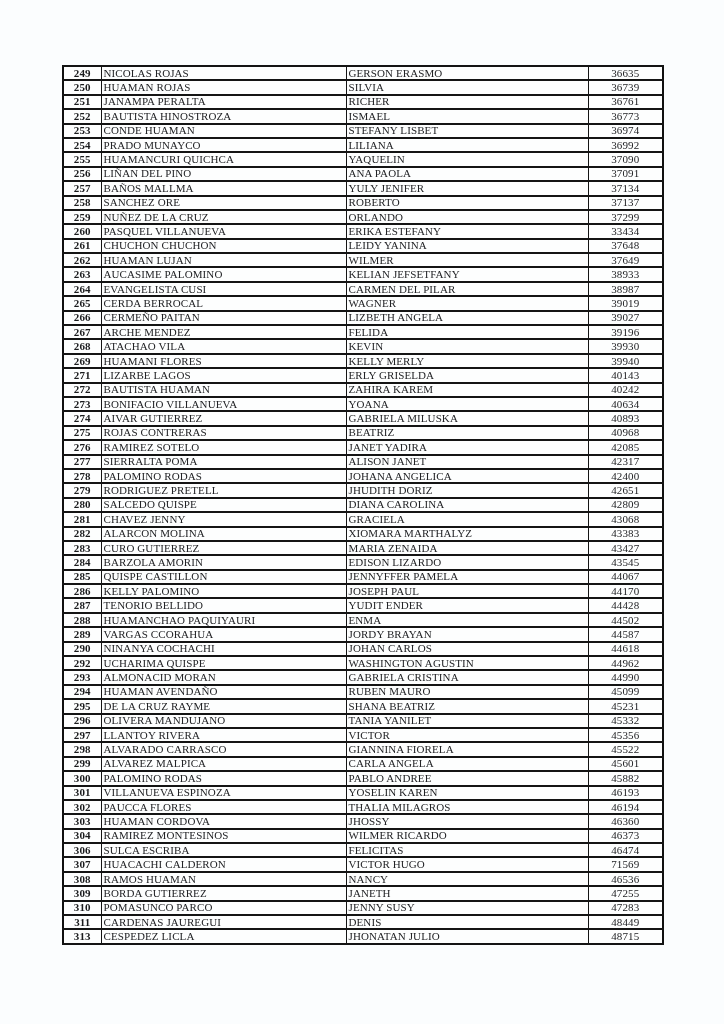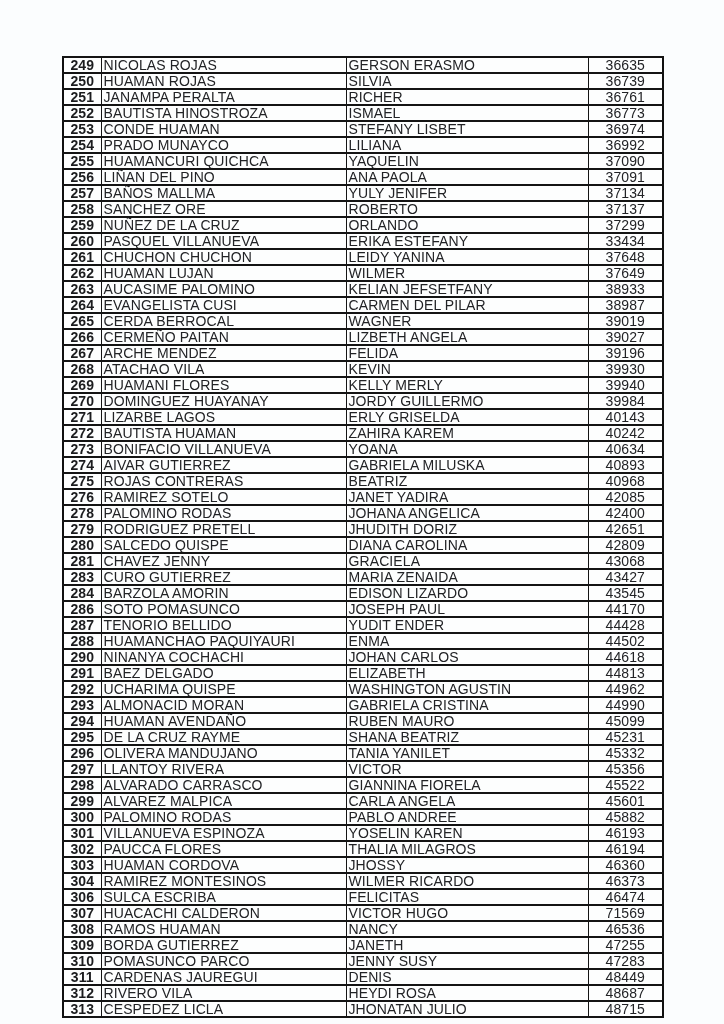--- a/index.html
+++ b/index.html
@@ -14,27 +14,27 @@
   }
   .page {
     position: relative;
     width: 724px;
     height: 1024px;
     background: #fbfdfe;
   }
   table.roster {
     position: absolute;
     left: 62px;
-    top: 56px;
+    top: 65px;
     width: 600px;
     height: 880px;
     border-collapse: collapse;
     table-layout: fixed;
-    font-family: Liberation Sans, sans-serif;
-    font-size: 14px;
+    font-family: Liberation Serif, serif;
+    font-size: 11px;
     color: #222326;
     background: #fdfefe;
     border: 2px solid #101010;
   }
   table.roster td {
     border: 1.5px solid #141414;
     border-top-width: 2px;
     border-bottom-width: 2px;
     padding: 0 2px;
     white-space: nowrap;
@@ -188,26 +188,20 @@
           <td class="c2">KEVIN</td>
           <td class="c3">39930</td>
         </tr>
         <tr>
           <td class="c0">269</td>
           <td class="c1">HUAMANI FLORES</td>
           <td class="c2">KELLY MERLY</td>
           <td class="c3">39940</td>
         </tr>
         <tr>
-          <td class="c0">270</td>
-          <td class="c1">DOMINGUEZ HUAYANAY</td>
-          <td class="c2">JORDY GUILLERMO</td>
-          <td class="c3">39984</td>
-        </tr>
-        <tr>
           <td class="c0">271</td>
           <td class="c1">LIZARBE LAGOS</td>
           <td class="c2">ERLY GRISELDA</td>
           <td class="c3">40143</td>
         </tr>
         <tr>
           <td class="c0">272</td>
           <td class="c1">BAUTISTA HUAMAN</td>
           <td class="c2">ZAHIRA KAREM</td>
           <td class="c3">40242</td>
@@ -230,20 +224,26 @@
           <td class="c2">BEATRIZ</td>
           <td class="c3">40968</td>
         </tr>
         <tr>
           <td class="c0">276</td>
           <td class="c1">RAMIREZ SOTELO</td>
           <td class="c2">JANET YADIRA</td>
           <td class="c3">42085</td>
         </tr>
         <tr>
+          <td class="c0">277</td>
+          <td class="c1">SIERRALTA POMA</td>
+          <td class="c2">ALISON JANET</td>
+          <td class="c3">42317</td>
+        </tr>
+        <tr>
           <td class="c0">278</td>
           <td class="c1">PALOMINO RODAS</td>
           <td class="c2">JOHANA ANGELICA</td>
           <td class="c3">42400</td>
         </tr>
         <tr>
           <td class="c0">279</td>
           <td class="c1">RODRIGUEZ PRETELL</td>
           <td class="c2">JHUDITH DORIZ</td>
           <td class="c3">42651</td>
@@ -254,62 +254,74 @@
           <td class="c2">DIANA CAROLINA</td>
           <td class="c3">42809</td>
         </tr>
         <tr>
           <td class="c0">281</td>
           <td class="c1">CHAVEZ JENNY</td>
           <td class="c2">GRACIELA</td>
           <td class="c3">43068</td>
         </tr>
         <tr>
+          <td class="c0">282</td>
+          <td class="c1">ALARCON MOLINA</td>
+          <td class="c2">XIOMARA MARTHALYZ</td>
+          <td class="c3">43383</td>
+        </tr>
+        <tr>
           <td class="c0">283</td>
           <td class="c1">CURO GUTIERREZ</td>
           <td class="c2">MARIA ZENAIDA</td>
           <td class="c3">43427</td>
         </tr>
         <tr>
           <td class="c0">284</td>
           <td class="c1">BARZOLA AMORIN</td>
           <td class="c2">EDISON LIZARDO</td>
           <td class="c3">43545</td>
         </tr>
         <tr>
+          <td class="c0">285</td>
+          <td class="c1">QUISPE CASTILLON</td>
+          <td class="c2">JENNYFFER PAMELA</td>
+          <td class="c3">44067</td>
+        </tr>
+        <tr>
           <td class="c0">286</td>
-          <td class="c1">SOTO POMASUNCO</td>
+          <td class="c1">KELLY PALOMINO</td>
           <td class="c2">JOSEPH PAUL</td>
           <td class="c3">44170</td>
         </tr>
         <tr>
           <td class="c0">287</td>
           <td class="c1">TENORIO BELLIDO</td>
           <td class="c2">YUDIT ENDER</td>
           <td class="c3">44428</td>
         </tr>
         <tr>
           <td class="c0">288</td>
           <td class="c1">HUAMANCHAO PAQUIYAURI</td>
           <td class="c2">ENMA</td>
           <td class="c3">44502</td>
         </tr>
         <tr>
+          <td class="c0">289</td>
+          <td class="c1">VARGAS CCORAHUA</td>
+          <td class="c2">JORDY BRAYAN</td>
+          <td class="c3">44587</td>
+        </tr>
+        <tr>
           <td class="c0">290</td>
           <td class="c1">NINANYA COCHACHI</td>
           <td class="c2">JOHAN CARLOS</td>
           <td class="c3">44618</td>
         </tr>
         <tr>
-          <td class="c0">291</td>
-          <td class="c1">BAEZ DELGADO</td>
-          <td class="c2">ELIZABETH</td>
-          <td class="c3">44813</td>
-        </tr>
-        <tr>
           <td class="c0">292</td>
           <td class="c1">UCHARIMA QUISPE</td>
           <td class="c2">WASHINGTON AGUSTIN</td>
           <td class="c3">44962</td>
         </tr>
         <tr>
           <td class="c0">293</td>
           <td class="c1">ALMONACID MORAN</td>
           <td class="c2">GABRIELA CRISTINA</td>
           <td class="c3">44990</td>
@@ -408,26 +420,20 @@
           <td class="c0">310</td>
           <td class="c1">POMASUNCO PARCO</td>
           <td class="c2">JENNY SUSY</td>
           <td class="c3">47283</td>
         </tr>
         <tr>
           <td class="c0">311</td>
           <td class="c1">CARDENAS JAUREGUI</td>
           <td class="c2">DENIS</td>
           <td class="c3">48449</td>
-        </tr>
-        <tr>
-          <td class="c0">312</td>
-          <td class="c1">RIVERO VILA</td>
-          <td class="c2">HEYDI ROSA</td>
-          <td class="c3">48687</td>
         </tr>
         <tr>
           <td class="c0">313</td>
           <td class="c1">CESPEDEZ LICLA</td>
           <td class="c2">JHONATAN JULIO</td>
           <td class="c3">48715</td>
         </tr>
       </tbody>
   </table>
 </div>

